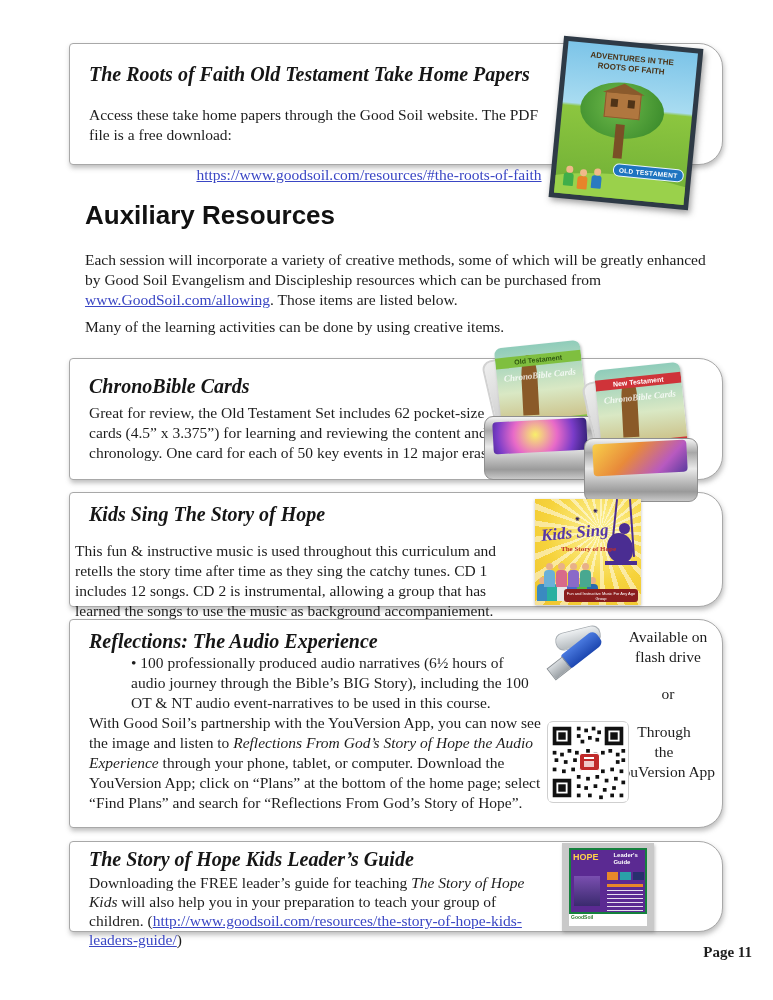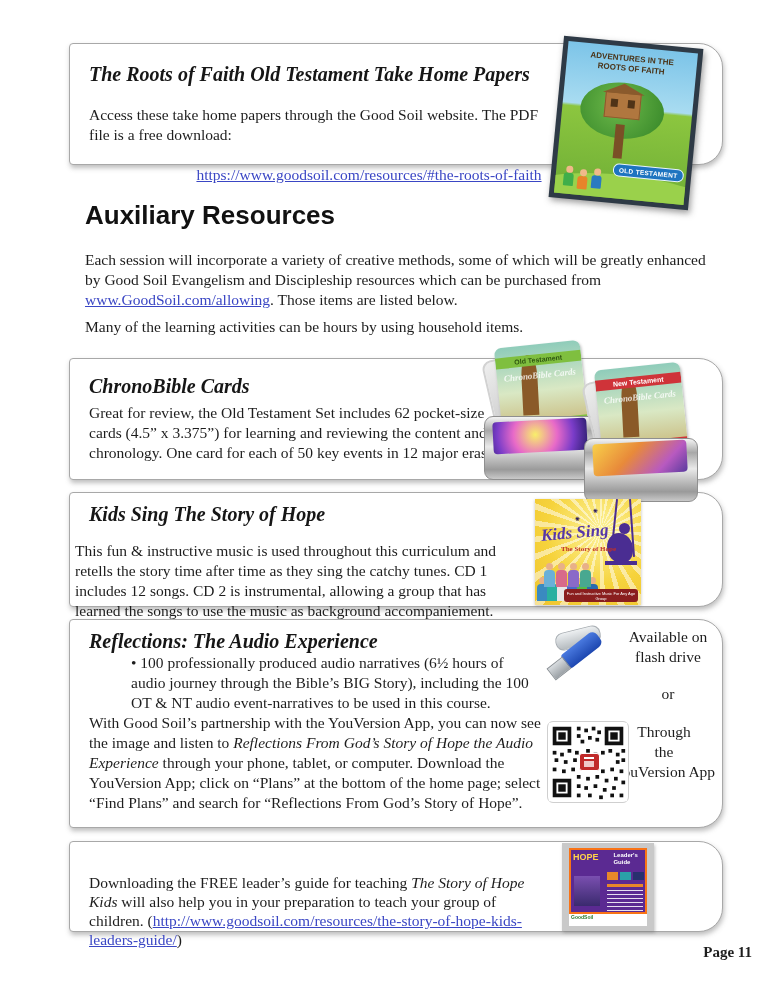--- a/index.html
+++ b/index.html
@@ -96,21 +96,21 @@
   .usb-clip{position:absolute;left:12px;top:2px;width:44px;height:16px;border-radius:8px;
             background:linear-gradient(180deg,#eceff1,#b4babe);border:1px solid #a5abb0;transform:rotate(-14deg);}
   .refl-right-text{position:absolute;width:116px;text-align:center;font-size:15.5px;line-height:20px;}
   .qr{position:absolute;left:547px;top:721px;width:80px;height:80px;z-index:4;border:1px solid #cfcfcf;border-radius:6px;background:#fff;}
   .qr-red{position:absolute;left:31px;top:31px;width:19px;height:16px;background:#c02a2a;border-radius:3px;border:1px solid #fff;}
   .qr-red:before{content:"";position:absolute;left:4px;top:3px;width:10px;height:2px;background:#fff;}
   .qr-red:after{content:"";position:absolute;left:4px;top:7px;width:10px;height:6px;background:rgba(255,255,255,.75);}
   
   .guide{position:absolute;left:562px;top:843px;width:92px;height:88px;background:#c9c9c9;padding:5px 7px;box-sizing:border-box;z-index:4;
          box-shadow:1px 2px 3px rgba(110,110,110,.4);}
-  .guide-in{position:relative;width:100%;height:100%;background:#f97316;padding:2px;box-sizing:border-box;}
+  .guide-in{position:relative;width:100%;height:100%;background:#15803d;padding:2px;box-sizing:border-box;}
   .guide-cover{position:relative;width:100%;height:84%;background:#5b2a92;overflow:hidden;}
   .g-hope{position:absolute;left:2px;top:2px;font-family:"Liberation Sans",sans-serif;font-weight:bold;font-size:9px;color:#ffd24a;}
   .g-lg{position:absolute;right:2px;top:2px;width:40%;font-family:"Liberation Sans",sans-serif;font-weight:bold;font-size:6px;color:#fff;line-height:7px;}
   .g-img{position:absolute;top:22px;width:11px;height:8px;}
   .g-bar{position:absolute;left:36px;top:34px;width:36px;height:3px;background:#e8882a;}
   .g-lines{position:absolute;left:36px;top:40px;width:36px;height:22px;
            background:repeating-linear-gradient(180deg,rgba(255,255,255,.85) 0 1px,transparent 1px 4px);}
   .g-photo{position:absolute;left:3px;top:26px;width:26px;height:30px;background:linear-gradient(180deg,#7a4fb0,#3a2a6e);}
   .g-foot{position:absolute;left:0;bottom:0;width:100%;height:16%;background:#fff;
           font-family:"Liberation Sans",sans-serif;font-weight:bold;font-size:5px;color:#2a7a2a;padding-left:2px;box-sizing:border-box;}
@@ -142,21 +142,21 @@
       <div class="kid" style="left:22px;bottom:6px;background:#e8842a;"></div>
       <div class="kid" style="left:36px;background:#2a7ac0;"></div>
       <div class="badge">OLD TESTAMENT</div>
     </div>
   </div>
 
   <h1 class="main-h">Auxiliary Resources</h1>
 
   <p class="para" style="top:250px;"><span>Each session will incorporate a variety of creative methods, some of which will be greatly enhanced by Good Soil Evangelism and Discipleship resources which can be purchased from </span><a class="doclink">www.GoodSoil.com/allowing</a><span>.  Those items are listed below.</span></p>
 
-  <p class="para" style="top:317px;">Many of the learning activities can be hours by using household items.</p>
+  <p class="para" style="top:317px;">Many of the learning activities can be done by using creative items.</p>
 
   <section class="rbox" style="top:358px;height:122px;">
     <h2 class="rbox-title" style="position:absolute;left:19px;top:16px;">ChronoBible Cards</h2>
     <p class="rbody" style="position:absolute;left:19px;top:44px;width:402px;">Great for review, the Old Testament Set includes 62 pocket-size cards (4.5” x 3.375”) for learning and reviewing the content and chronology. One card for each of 50 key events in 12 major eras.</p>
   </section>
 
   <div class="tins">
     <div class="tin" style="left:0;top:6px;">
       <div class="tin-lid"></div>
       <div class="tin-card">
@@ -288,20 +288,21 @@
       </g>
     </svg>
     <div class="qr-red"></div>
   </div>
 
   <div class="refl-right-text" style="left:606px;top:722px;"><span class="pre">Through
 the
 YouVersion App</span></div>
 
   <section class="rbox" style="top:841px;height:91px;">
+    <h2 class="rbox-title" style="position:absolute;left:19px;top:6px;">The Story of Hope Kids Leader’s Guide</h2>
     <p class="rbody" style="position:absolute;left:19px;top:31px;width:462px;line-height:19px;"><span>Downloading the FREE leader’s guide for teaching </span><span class="italic">The Story of Hope Kids</span><span> will also help you in your preparation to teach your group of children. (</span><a class="doclink">http://www.goodsoil.com/resources/the-story-of-hope-kids-leaders-guide/</a><span>)</span></p>
   </section>
 
   <div class="guide">
     <div class="guide-in">
       <div class="guide-cover">
         <div class="g-hope">HOPE</div>
         <div class="g-lg">Leader's Guide</div>
         <div class="g-img" style="left:36px;background:#e8882a;"></div>
         <div class="g-img" style="left:49px;background:#2aa0a8;"></div>

